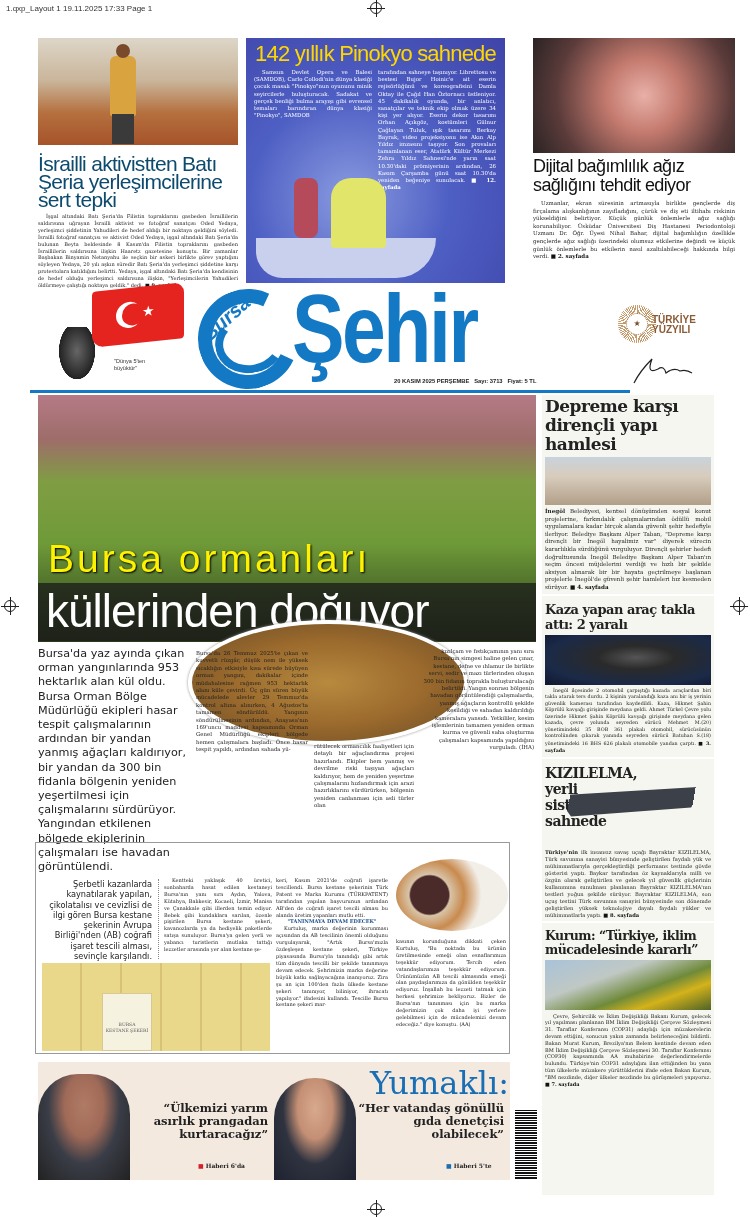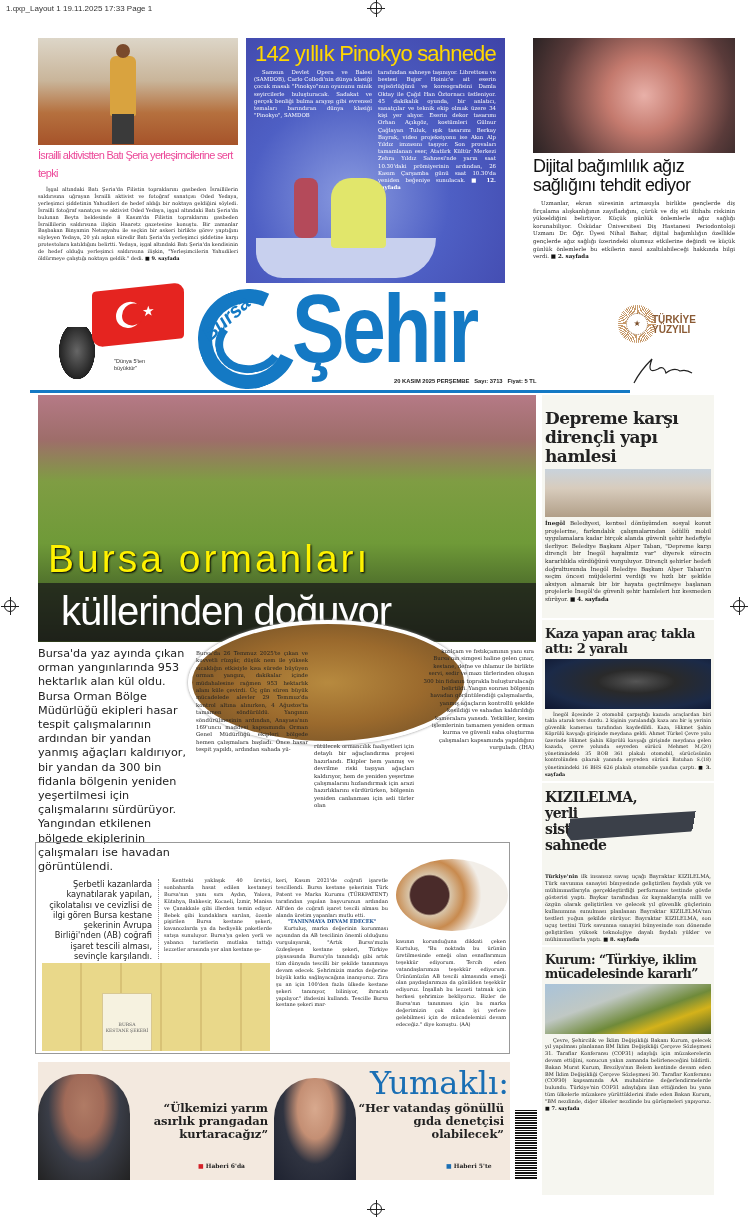--- a/index.html
+++ b/index.html
@@ -24,21 +24,21 @@
 <div class="abs reg" style="left:4px;top:600px"></div>
 <div class="abs reg" style="left:733px;top:600px"></div>
 <div class="abs reg" style="left:370px;top:1203px"></div>
 
 <section class="abs" style="left:38px;top:38px;width:200px;height:245px">
   <div class="photo" style="width:200px;height:107px;background:linear-gradient(180deg,#ddd6c8 0%,#c9b59a 40%,#b5703e 70%,#a6532a 100%);position:relative">
     <div class="abs" style="left:72px;top:18px;width:26px;height:60px;background:#d9a33f;border-radius:6px 6px 2px 2px"></div>
     <div class="abs" style="left:78px;top:6px;width:14px;height:14px;background:#7a4a2c;border-radius:50%"></div>
     <div class="abs" style="left:74px;top:76px;width:22px;height:30px;background:#3a3a3a"></div>
   </div>
-  <h2 class="condensed" style="font-size:11px;line-height:18px;margin-top:1px;color:#ec4899;letter-spacing:-0.7px">İsrailli aktivistten Batı Şeria yerleşimcilerine sert tepki</h2>
+  <h2 class="condensed" style="font-size:21px;line-height:18px;margin-top:10px;color:#0c4a6e;letter-spacing:-0.7px">İsrailli aktivistten Batı Şeria yerleşimcilerine sert tepki</h2>
   <p class="body" style="margin-top:4px;text-indent:8px;font-size:5px;line-height:6.9px"><span>İşgal altındaki Batı Şeria'da Filistin topraklarını gasbeden İsraillilerin saldırısına uğrayan İsrailli aktivist ve fotoğraf sanatçısı Oded Yedaya, yerleşimci şiddetinin Yahudileri de hedef aldığı bir noktaya geldiğini söyledi. İsrailli fotoğraf sanatçısı ve aktivist Oded Yedaya, işgal altındaki Batı Şeria'da bulunan Beyta beldesinde 8 Kasım'da Filistin topraklarını gasbeden İsraillilerin saldırısına ilişkin Haaretz gazetesine konuştu. Bir zamanlar Başbakan Binyamin Netanyahu ile seçkin bir askeri birlikte görev yaptığını söyleyen Yedaya, 20 yılı aşkın süredir Batı Şeria'da yerleşimci şiddetine karşı protestolara katıldığını belirtti. Yedaya, işgal altındaki Batı Şeria'da kendisinin de hedef olduğu yerleşimci saldırısına ilişkin, "Yerleşimcilerin Yahudileri öldürmeye çalıştığı noktaya geldik." dedi.</span> <span class="ref">9. sayfada</span></p>
 </section>
 
 <section class="abs photo" style="left:246px;top:38px;width:259px;height:245px;background:radial-gradient(circle at 40% 65%,#8a9be0 0%,#4e5fc4 45%,#3f44a8 100%)">
   <h2 class="condensed" style="color:#ffd700;font-size:22px;text-align:center;margin-top:3px;letter-spacing:-0.8px">142 yıllık Pinokyo sahnede</h2>
   <div style="display:flex;gap:6px;padding:2px 8px">
     <p class="body" style="color:#fff;width:118px;text-indent:8px">Samsun Devlet Opera ve Balesi (SAMDOB), Carlo Collodi'nin dünya klasiği çocuk masalı "Pinokyo"nun oyununu minik seyircilerle buluşturacak. Sadakat ve gerçek benliği bulma arayışı gibi evrensel temaları barındıran dünya klasiği "Pinokyo", SAMDOB</p>
     <p class="body" style="color:#fff;width:118px"><span>tarafından sahneye taşınıyor. Librettosu ve bestesi Bujor Hoinic'e ait eserin rejisörlüğünü ve koreografisini Damla Oktay ile Çağıl Han Öztornacı üstleniyor. 45 dakikalık oyunda, bir anlatıcı, sanatçılar ve teknik ekip olmak üzere 34 kişi yer alıyor. Eserin dekor tasarımı Orhan Açıkgöz, kostümleri Gülnur Çağlayan Tuluk, ışık tasarımı Berkay Bayrak, video projeksiyonu ise Akın Alp Yıldız imzasını taşıyor. Son provaları tamamlanan eser, Atatürk Kültür Merkezi Zehra Yıldız Sahnesi'nde yarın saat 10.30'daki prömiyerinin ardından, 26 Kasım Çarşamba günü saat 10.30'da yeniden beğeniye sunulacak.</span> <span class="ref" style="color:#fff">12. sayfada</span></p>
   </div>
   <div class="abs" style="left:10px;top:200px;width:180px;height:40px;background:#c8d0ee;border-radius:0 0 60px 40px"></div>
@@ -83,21 +83,21 @@
   <svg class="abs" style="left:600px;top:66px" width="70" height="36">
       <path d="M4 32 Q10 20 22 8 Q16 24 28 18 Q34 14 36 22 Q44 16 50 20 Q56 18 62 22" stroke="#222" fill="none" stroke-width="1.2"></path>
     </svg>
   <div class="abs" style="left:0;top:105px;width:600px;height:3px;background:#1479c4"></div>
 </header>
 
 <section class="abs" style="left:38px;top:395px;width:498px;height:440px">
   <div class="photo" style="position:absolute;left:0;top:0;width:498px;height:247px;background:linear-gradient(180deg,#b57a86 0%,#9e6d6a 18%,#7f9d43 35%,#6f9a38 60%,#4b6a2a 80%,#2d3a1a 100%)"></div>
   <div class="abs condensed" style="left:10px;top:140px;font-size:39px;line-height:48px;color:#fff200;letter-spacing:3px;text-shadow:1px 1px 2px #000">Bursa ormanları</div>
   <div class="abs" style="left:0;top:188px;width:498px;height:58px;background:rgba(25,25,25,0.75)"></div>
-  <div class="abs condensed" style="left:23px;top:188px;font-size:40px;line-height:56px;color:#fff;letter-spacing:-1px">küllerinden doğuyor</div>
+  <div class="abs condensed" style="left:8px;top:188px;font-size:46px;line-height:56px;color:#fff;letter-spacing:-1px">küllerinden doğuyor</div>
 
   <div class="abs" style="left:150px;top:225px;width:280px;height:125px;border-radius:50%;background:radial-gradient(ellipse at 50% 50%,#b78a3f 0%,#9b6a2d 50%,#6b4c26 100%);border:4px solid #fff;box-shadow:0 0 3px #888"></div>
   <p class="abs" style="left:0;top:252px;width:150px;font:11.2px/14.2px 'DejaVu Sans',sans-serif;color:#222">Bursa'da yaz ayında çıkan orman yangınlarında 953 hektarlık alan kül oldu. Bursa Orman Bölge Müdürlüğü ekipleri hasar tespit çalışmalarının ardından bir yandan yanmış ağaçları kaldırıyor, bir yandan da 300 bin fidanla bölgenin yeniden yeşertilmesi için çalışmalarını sürdürüyor. Yangından etkilenen bölgede ekiplerinin çalışmaları ise havadan görüntülendi.</p>
   <p class="abs body" style="left:158px;top:255px;width:112px;font-size:5.4px;line-height:7.4px">Bursa'da 26 Temmuz 2025'te çıkan ve kuvvetli rüzgâr, düşük nem ile yüksek sıcaklığın etkisiyle kısa sürede büyüyen orman yangını, dakikalar içinde müdahalesine rağmen 953 hektarlık alanı küle çevirdi. Üç gün süren büyük mücadelede alevler 29 Temmuz'da kontrol altına alınırken, 4 Ağustos'ta tamamen söndürüldü. Yangının söndürülmesinin ardından, Anayasa'nın 169'uncu maddesi kapsamında Orman Genel Müdürlüğü ekipleri bölgede hemen çalışmalara başladı. Önce hasar tespit yapıldı, ardından sahada yü-</p>
   <p class="abs body" style="left:276px;top:348px;width:100px;font-size:5.4px;line-height:7.4px">rütülecek ormancılık faaliyetleri için detaylı bir ağaçlandırma projesi hazırlandı. Ekipler hem yanmış ve devrilme riski taşıyan ağaçları kaldırıyor, hem de yeniden yeşertme çalışmalarını hızlandırmak için arazi hazırlıklarını sürdürürken, bölgenin yeniden canlanması için asli türler olan</p>
   <p class="abs body" style="left:382px;top:253px;width:114px;font-size:5.4px;line-height:7.4px;text-align:right">kızılçam ve fıstıkçamının yanı sıra Bursa'nın simgesi haline gelen çınar, kestane, defne ve ıhlamur ile birlikte servi, sedir ve mazı türlerinden oluşan 300 bin fidanın toprakla buluşturulacağı belirtildi. Yangın sonrası bölgenin havadan görüntülendiği çalışmalarda, yanmış ağaçların kontrollü şekilde kesildiği ve sahadan kaldırıldığı kameralara yansıdı. Yetkililer, kesim işlemlerinin tamamen yeniden orman kurma ve güvenli saha oluşturma çalışmaları kapsamında yapıldığını vurguladı. (İHA)</p>
 </section>
 
 <section class="abs" style="left:35px;top:842px;width:475px;height:212px;border:1px solid #999">
   <p class="abs" style="left:6px;top:36px;width:110px;font:8.2px/10.3px 'DejaVu Sans',sans-serif;text-align:right;color:#222">Şerbetli kazanlarda kaynatılarak yapılan, çikolatalısı ve cevizlisi de ilgi gören Bursa kestane şekerinin Avrupa Birliği'nden (AB) coğrafi işaret tescili alması, sevinçle karşılandı.</p>
@@ -127,21 +127,21 @@
     <div class="abs" style="left:0;top:16px;width:82px;height:102px;background:radial-gradient(ellipse at 50% 30%,#d8a98e 0%,#c48f74 30%,#2f3340 55%,#1e2230 100%);border-radius:40px 40px 0 0"></div>
     <div class="abs" style="left:70px;top:40px;width:160px;font:bold 11.5px/13px 'DejaVu Serif',serif;color:#222;text-align:right">“Her vatandaş gönüllü gıda denetçisi olabilecek”</div>
     <div class="abs" style="left:96px;top:4px;font:32px/34px 'DejaVu Serif',serif;color:#1a6fb4">Yumaklı:</div>
     <div class="abs" style="left:172px;top:100px;font:bold 6px 'DejaVu Serif',serif;color:#222"><span style="color:#1a6fb4">■</span> <span>Haberi 5'te</span></div>
   </div>
 </section>
 <div class="abs" style="left:515px;top:1110px;width:22px;height:70px;background:repeating-linear-gradient(180deg,#111 0 1px,#fff 1px 2px,#111 2px 4px,#fff 4px 5px)"></div>
 
 <aside class="abs" style="left:542px;top:395px;width:172px;height:800px;background:#f6f6f0">
 
-  <section style="padding:14px 3px">
+  <section style="padding:2px 3px">
     <h3 class="side-title" style="font-size:17px;line-height:19px">Depreme karşı dirençli yapı hamlesi</h3>
     <div class="photo" style="height:48px;margin:3px 0;background:linear-gradient(180deg,#c9d3dc 0%,#d8ccbd 40%,#b19f88 100%)"></div>
     <p class="body" style="font-size:5.6px;line-height:7.6px"><b>İnegöl</b> <span>Belediyesi, kentsel dönüşümden sosyal konut projelerine, farkındalık çalışmalarından ödüllü mobil uygulamalara kadar birçok alanda güvenli şehir hedefiyle ilerliyor. Belediye Başkanı Alper Taban, "Depreme karşı dirençli bir İnegöl hayalimiz var" diyerek sürecin kararlılıkla sürdüğünü vurguluyor. Dirençli şehirler hedefi doğrultusunda İnegöl Belediye Başkanı Alper Taban'ın seçim öncesi müjdelerini verdiği ve hızlı bir şekilde aksiyon alınarak bir bir hayata geçirilmeye başlanan projelerle İnegöl'de güvenli şehir hamleleri hız kesmeden sürüyor.</span> <span class="ref">4. sayfada</span></p>
   </section>
 
   <section style="padding:6px 3px 2px;border-top:2px solid #fff">
     <h3 class="side-title" style="font-size:13px;line-height:15px">Kaza yapan araç takla attı: 2 yaralı</h3>
     <div class="photo" style="height:50px;margin:3px 0;background:radial-gradient(ellipse at 55% 45%,#555 0%,#2a2a2a 30%,#1b2a48 70%,#0f1730 100%)"></div>
     <p class="body" style="font-size:4.8px;line-height:6.5px;text-indent:8px"><span>İnegöl ilçesinde 2 otomobil çarpıştığı kazada araçlardan biri takla atarak ters durdu. 2 kişinin yaralandığı kaza anı bir iş yerinin güvenlik kamerası tarafından kaydedildi. Kaza, Hikmet Şahin Köprülü kavşağı girişinde meydana geldi. Ahmet Türkel Çevre yolu üzerinde Hikmet Şahin Köprülü kavşağı girişinde meydana gelen kazada, çevre yolunda seyreden sürücü Mehmet M.(20) yönetimindeki 35 BOB 361 plakalı otomobil, sürücüsünün kontrolünden çıkarak yanında seyreden sürücü Batuhan S.(18) yönetimindeki 16 BHS 626 plakalı otomobile yandan çarptı.</span> <span class="ref">3. sayfada</span></p>
   </section>

